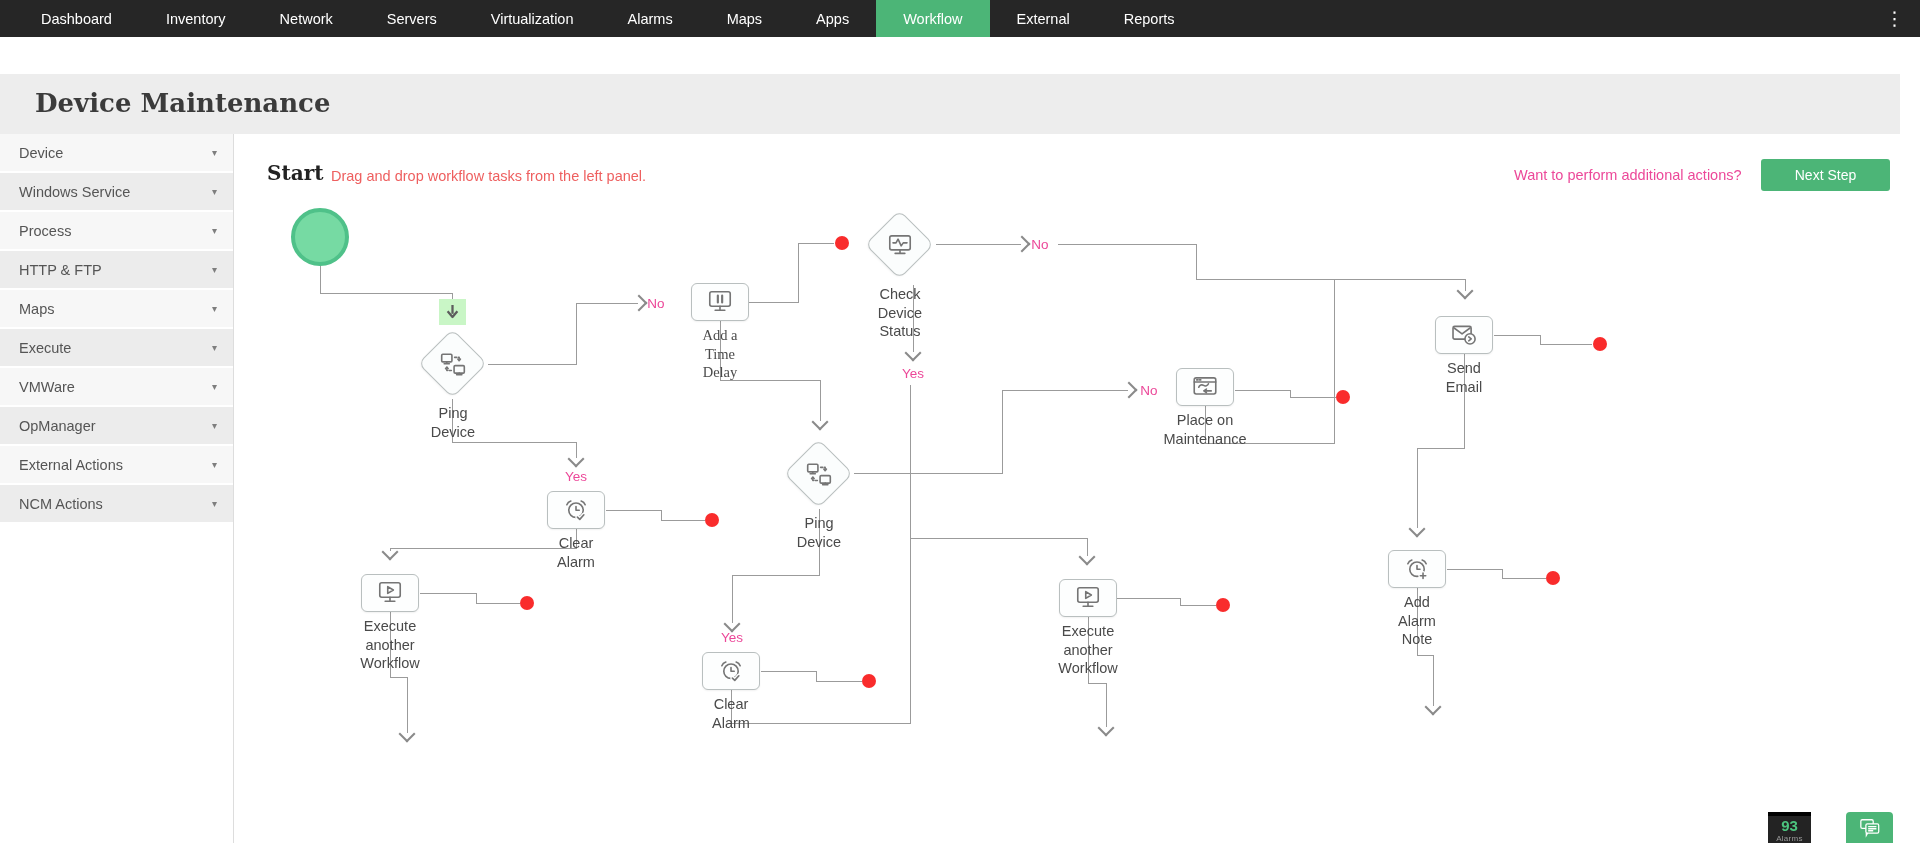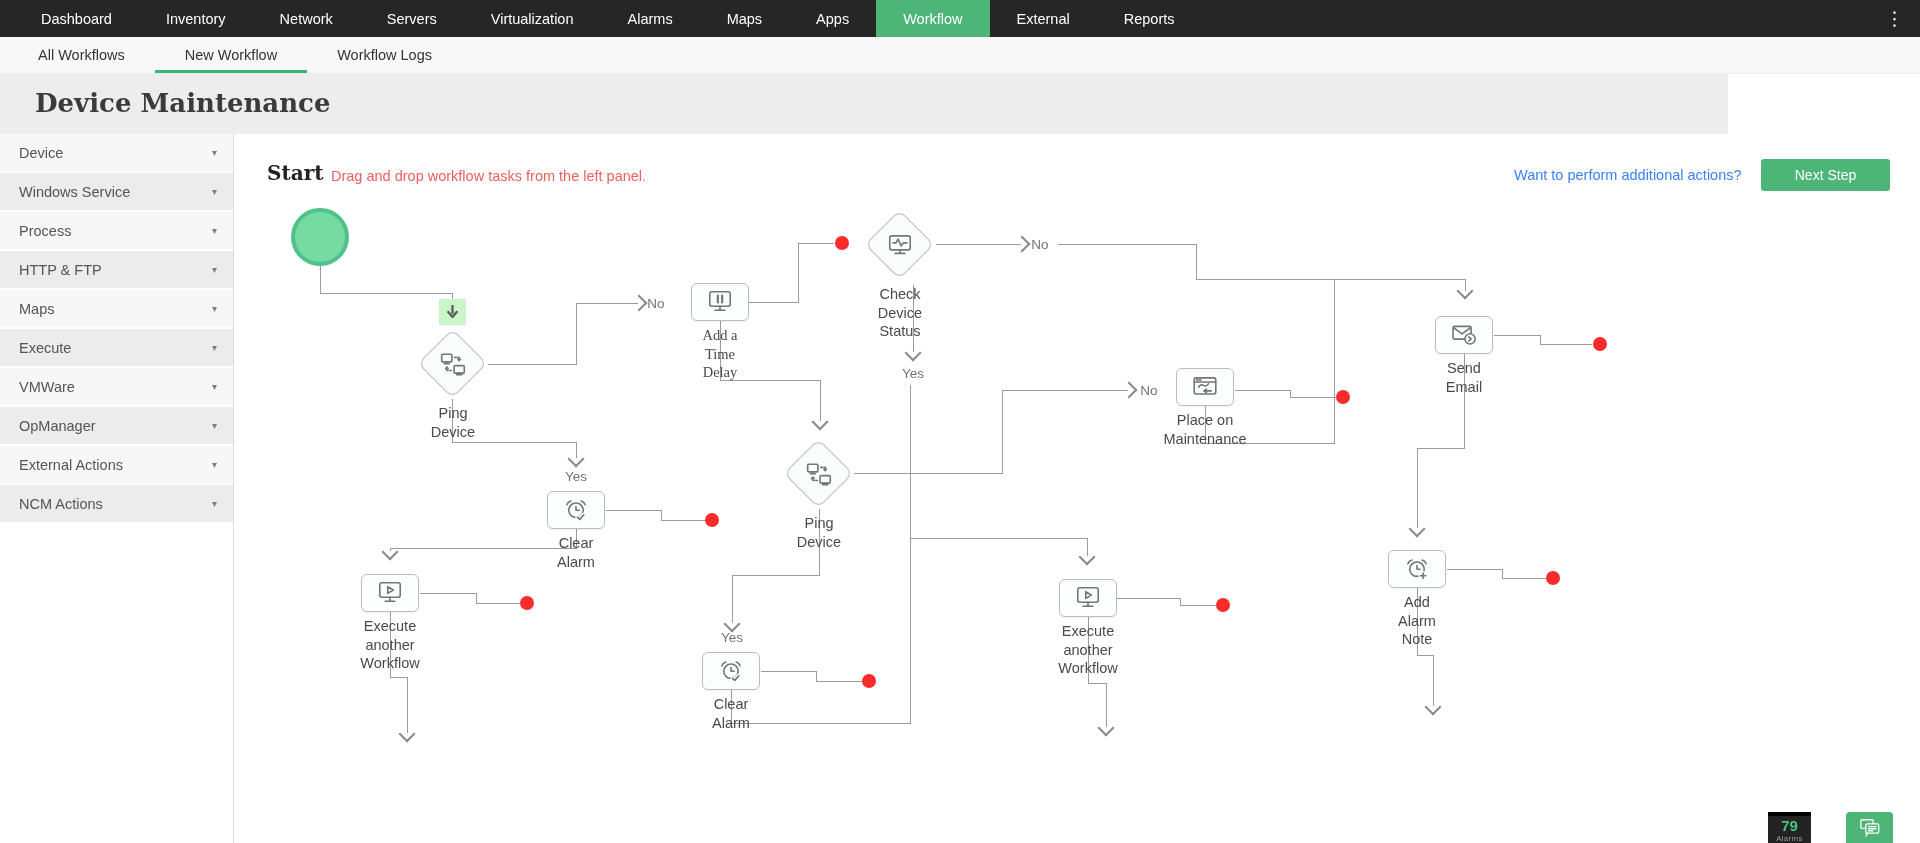--- a/index.html
+++ b/index.html
@@ -14,57 +14,57 @@
   .nav-more{position:absolute;right:6px;top:0;height:37px;display:flex;align-items:center;
             color:#fff;font-size:19px;padding:0 10px;cursor:pointer;}
 
   
   .tabbar{position:absolute;top:37px;left:0;width:1920px;height:37px;background:#f8f8f8;
           border-bottom:1px solid #ebebeb;display:flex;padding-left:8px;box-sizing:border-box;}
   .tab{font-size:14.5px;color:#333;display:flex;align-items:center;padding:0 30px;position:relative;cursor:pointer;}
   .tab.active::after{content:"";position:absolute;left:0;right:0;bottom:0;height:3px;background:#35b57a;}
 
   
-  .titlebar{position:absolute;top:74px;left:0;width:1728px;height:60px;background:#ededed;}
+  .titlebar{position:absolute;top:74px;left:0;width:1900px;height:60px;background:#ededed;}
   .page-title{position:absolute;left:35px;top:15px;font-family:"DejaVu Serif",serif;
               font-weight:700;font-size:26px;color:#3b3b3b;line-height:1.1;}
 
   
   .sidebar{position:absolute;top:134px;left:0;width:233px;bottom:0;background:#fff;border-right:1px solid #ddd;}
   .side-item{height:37px;margin-bottom:2px;display:flex;align-items:center;justify-content:space-between;
              padding:0 16px 0 19px;font-size:14.5px;color:#555;cursor:pointer;}
   .side-item:nth-child(odd){background:#f7f7f7;}
   .side-item:nth-child(even){background:#ececec;}
   .side-caret{color:#7e7e7e;font-size:10px;}
 
   
   .canvas{position:absolute;top:134px;left:234px;right:0;bottom:0;background:#fff;}
   .start-label{position:absolute;left:267px;top:161px;font-family:"DejaVu Serif",serif;
                font-weight:700;font-size:20px;color:#222;}
   .drag-hint{position:absolute;left:331px;top:168px;font-size:14.5px;color:#ee5f5f;}
-  .actions-link{position:absolute;left:1514px;top:167px;font-size:14.5px;color:#3b82f6;cursor:pointer;}
+  .actions-link{position:absolute;left:1514px;top:167px;font-size:14.5px;color:#ec4899;cursor:pointer;}
   .next-btn{position:absolute;left:1761px;top:159px;width:129px;height:32px;background:#4cb577;
             color:#fff;font-size:14px;border-radius:3px;display:flex;align-items:center;
             justify-content:center;cursor:pointer;}
 
   
   .wf-line{position:absolute;background:#9b9b9b;}
   .wf-arrow{position:absolute;width:10px;height:10px;border-right:2px solid #8a8a8a;
             border-bottom:2px solid #8a8a8a;}
   .wf-arrow.down{transform:rotate(45deg);}
   .wf-arrow.right{transform:rotate(-45deg);}
   .wf-shape{position:absolute;border:1px solid #b9bfbf;background:#fdfefe;box-sizing:border-box;}
   .wf-shape.task{width:58px;height:38px;border-radius:6px;box-shadow:0 1px 2px rgba(0,0,0,.06);}
   .wf-shape.decision{width:49px;height:49px;border-radius:8px;transform:rotate(45deg);
                      background:#fbfdfd;box-shadow:0 1px 2px rgba(0,0,0,.05);}
   .wf-icon{position:absolute;width:30px;height:30px;display:flex;align-items:center;justify-content:center;}
   .wf-icon svg{stroke:#757575;fill:none;stroke-width:1.5;stroke-linecap:round;stroke-linejoin:round;}
   .wf-label{position:absolute;width:130px;text-align:center;font-size:14.5px;color:#4a4a4a;
             line-height:1.28;white-space:pre-line;}
-  .branch-label{position:absolute;font-size:13.5px;color:#737373;transform:translate(-50%,-50%);}
+  .branch-label{position:absolute;font-size:13.5px;color:#ec4899;transform:translate(-50%,-50%);}
   .endpoint{position:absolute;width:14px;height:14px;border-radius:50%;background:#f92c2c;}
   .start-circle{position:absolute;left:291px;top:208px;width:50px;height:50px;border-radius:50%;
                 background:#76daa3;border:4px solid #4fc189;cursor:pointer;}
   .drop-square{position:absolute;left:439px;top:299px;width:27px;height:26px;background:#c9f6c6;
                display:flex;align-items:center;justify-content:center;}
 
   
   .alarm-badge{position:absolute;left:1768px;top:812px;width:43px;height:40px;background:#232323;
                border-top:4px solid #000;text-align:center;cursor:pointer;}
   .alarm-count{color:#4cc47e;font-weight:bold;font-size:15px;line-height:16px;margin-top:2px;}
@@ -88,25 +88,20 @@
         <div class="nav-item">Alarms</div>
         <div class="nav-item">Maps</div>
         <div class="nav-item">Apps</div>
         <div class="nav-item active">Workflow</div>
         <div class="nav-item">External</div>
         <div class="nav-item">Reports</div>
       </div>
     <div class="nav-more">⋮</div>
   </div>
 
-  <div class="tabbar">
-      <div class="tab">All Workflows</div>
-      <div class="tab active">New Workflow</div>
-      <div class="tab">Workflow Logs</div>
-    </div>
 
   <div class="titlebar">
     <div class="page-title">Device Maintenance</div>
   </div>
 
   <div class="sidebar">
       <div class="side-item">
         <span>Device</span>
         <span class="side-caret">▾</span>
       </div>
@@ -149,21 +144,21 @@
     </div>
 
   <div class="canvas"></div>
 
   <div class="start-label">Start</div>
   <div class="drag-hint">Drag and drop workflow tasks from the left panel.</div>
   <div class="actions-link">Want to perform additional actions?</div>
   <div class="next-btn">Next Step</div>
 
   <div class="alarm-badge">
-    <div class="alarm-count">79</div>
+    <div class="alarm-count">93</div>
     <div class="alarm-label">Alarms</div>
   </div>
   <div class="chat-btn">
     <span>
       <svg viewBox="0 0 26 24" width="26" height="22">
           <g fill="none" stroke="#fff" stroke-width="1.4">
         <rect x="3" y="3" width="13.5" height="9.5" rx="1.5"></rect>
         <rect x="8.5" y="7.5" width="14" height="10" rx="1.5" fill="#4cb577"></rect>
         <path d="M11 10.5h9M11 12.8h9M11 15h5.5M10.5 17.5L9 20v-2.5"></path>
       </g>

